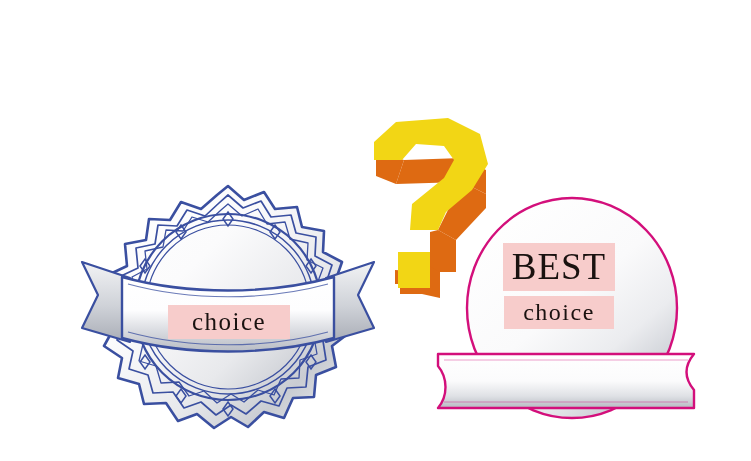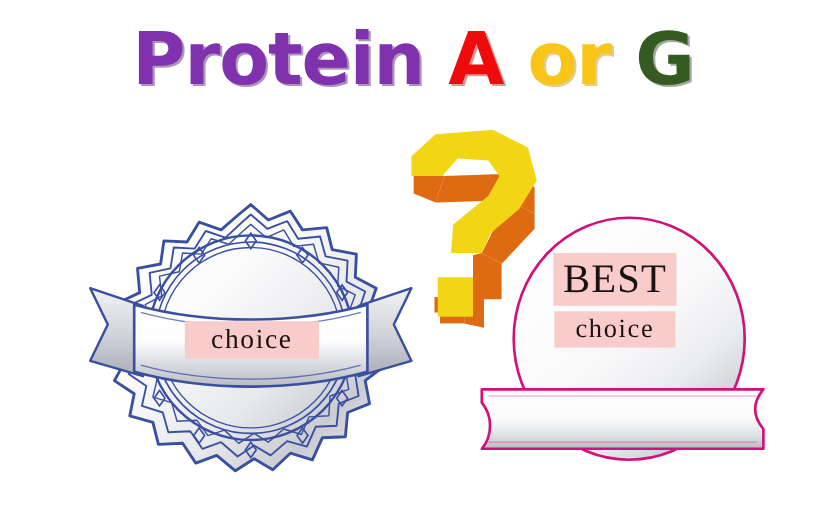--- a/index.html
+++ b/index.html
@@ -48,20 +48,21 @@
 
   
   .hl {
     position: absolute;
     font-family: "Liberation Serif", "DejaVu Serif", serif;
     color: #1a1210;
     background: #F7CCCB;
     white-space: nowrap;
     line-height: 1.0;
     text-align: center;
+    margin-top: 13px;
   }
   #left-choice {
     left: 168px;
     top: 292px;
     width: 118px;
     font-size: 25px;
     letter-spacing: 1.5px;
     padding: 4px 2px 5px 2px;
   }
   #right-best {
@@ -79,23 +80,20 @@
     font-size: 24px;
     letter-spacing: 1.5px;
     padding: 4px 2px 5px 2px;
   }
 </style>
 </head>
 <body>
 
 <div id="canvas">
 
-  <div id="title">
-    <span class="w-protein">Protein</span><span class="sp"> </span><span class="w-a">A</span><span class="sp"> </span><span class="w-or">or</span><span class="sp"> </span><span class="w-g">G</span>
-  </div>
 
   <div class="art" id="badge-left">
     <svg viewBox="0 0 300 265" xmlns="http://www.w3.org/2000/svg" aria-hidden="true">
       <defs>
         <linearGradient id="silverL" x1="0" y1="0" x2="1" y2="1">
           <stop offset="0%" stop-color="#ffffff"></stop>
           <stop offset="35%" stop-color="#fbfbfc"></stop>
           <stop offset="62%" stop-color="#e8e9ec"></stop>
           <stop offset="80%" stop-color="#c9ccd2"></stop>
           <stop offset="100%" stop-color="#f3f4f6"></stop>

